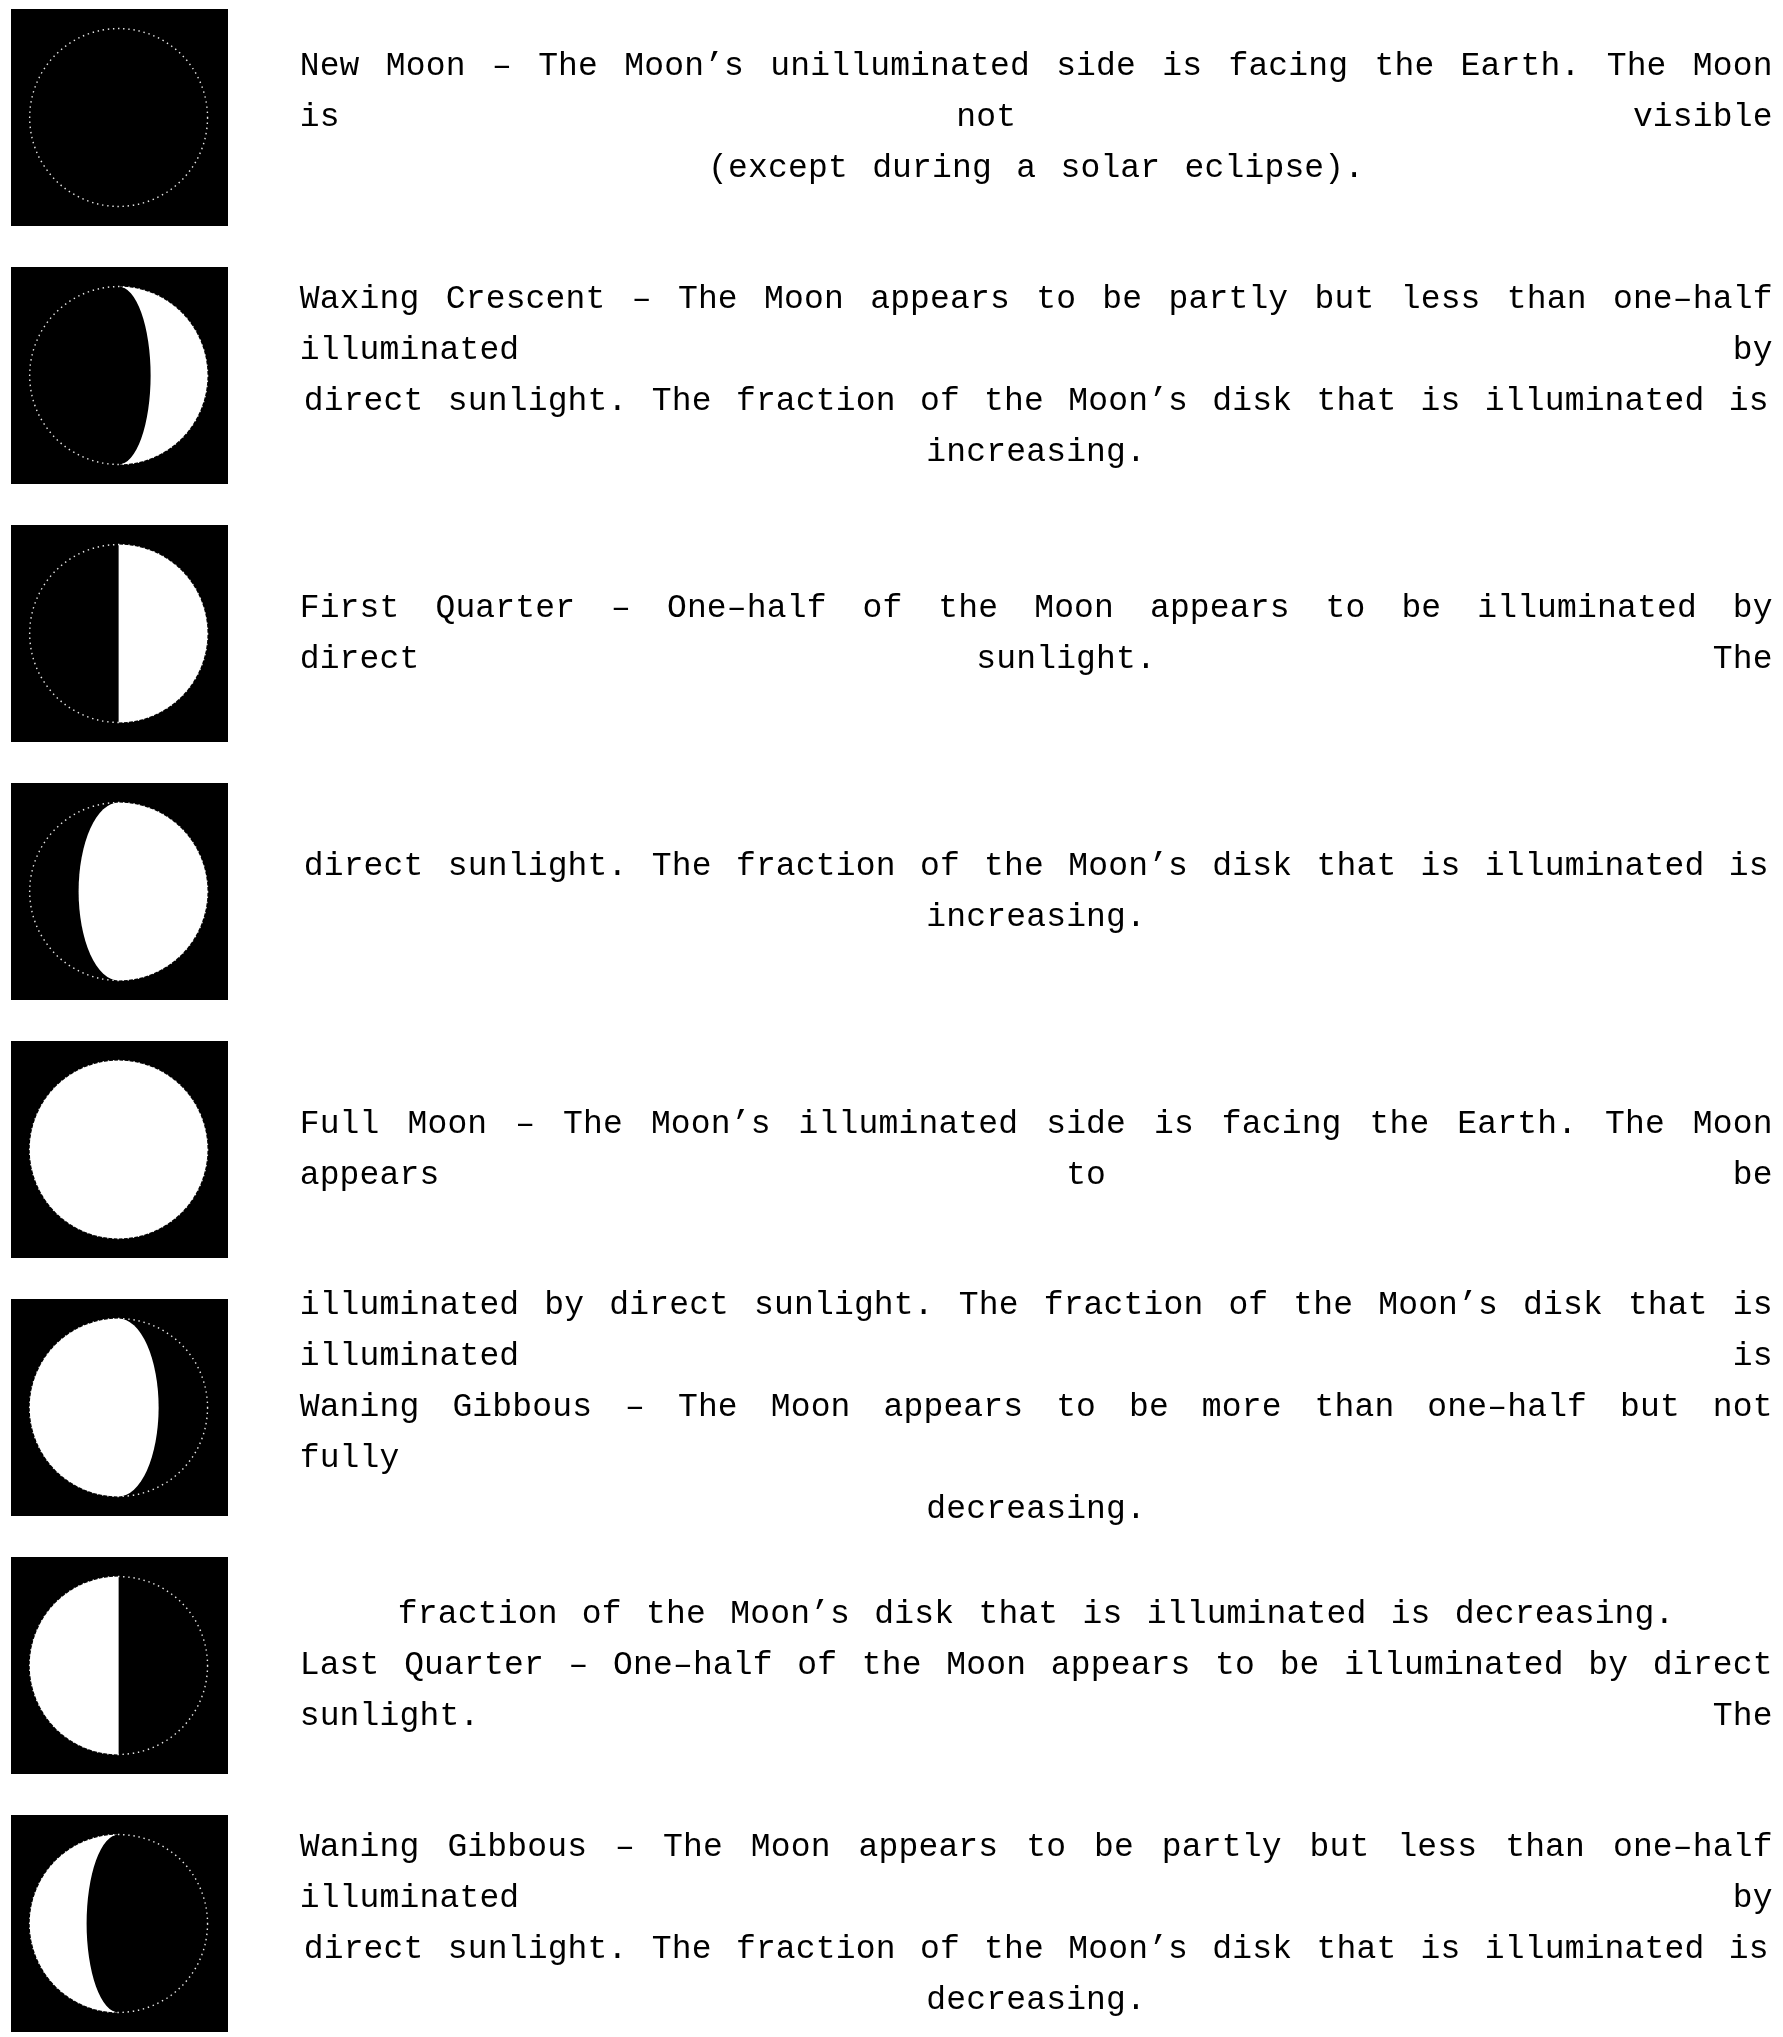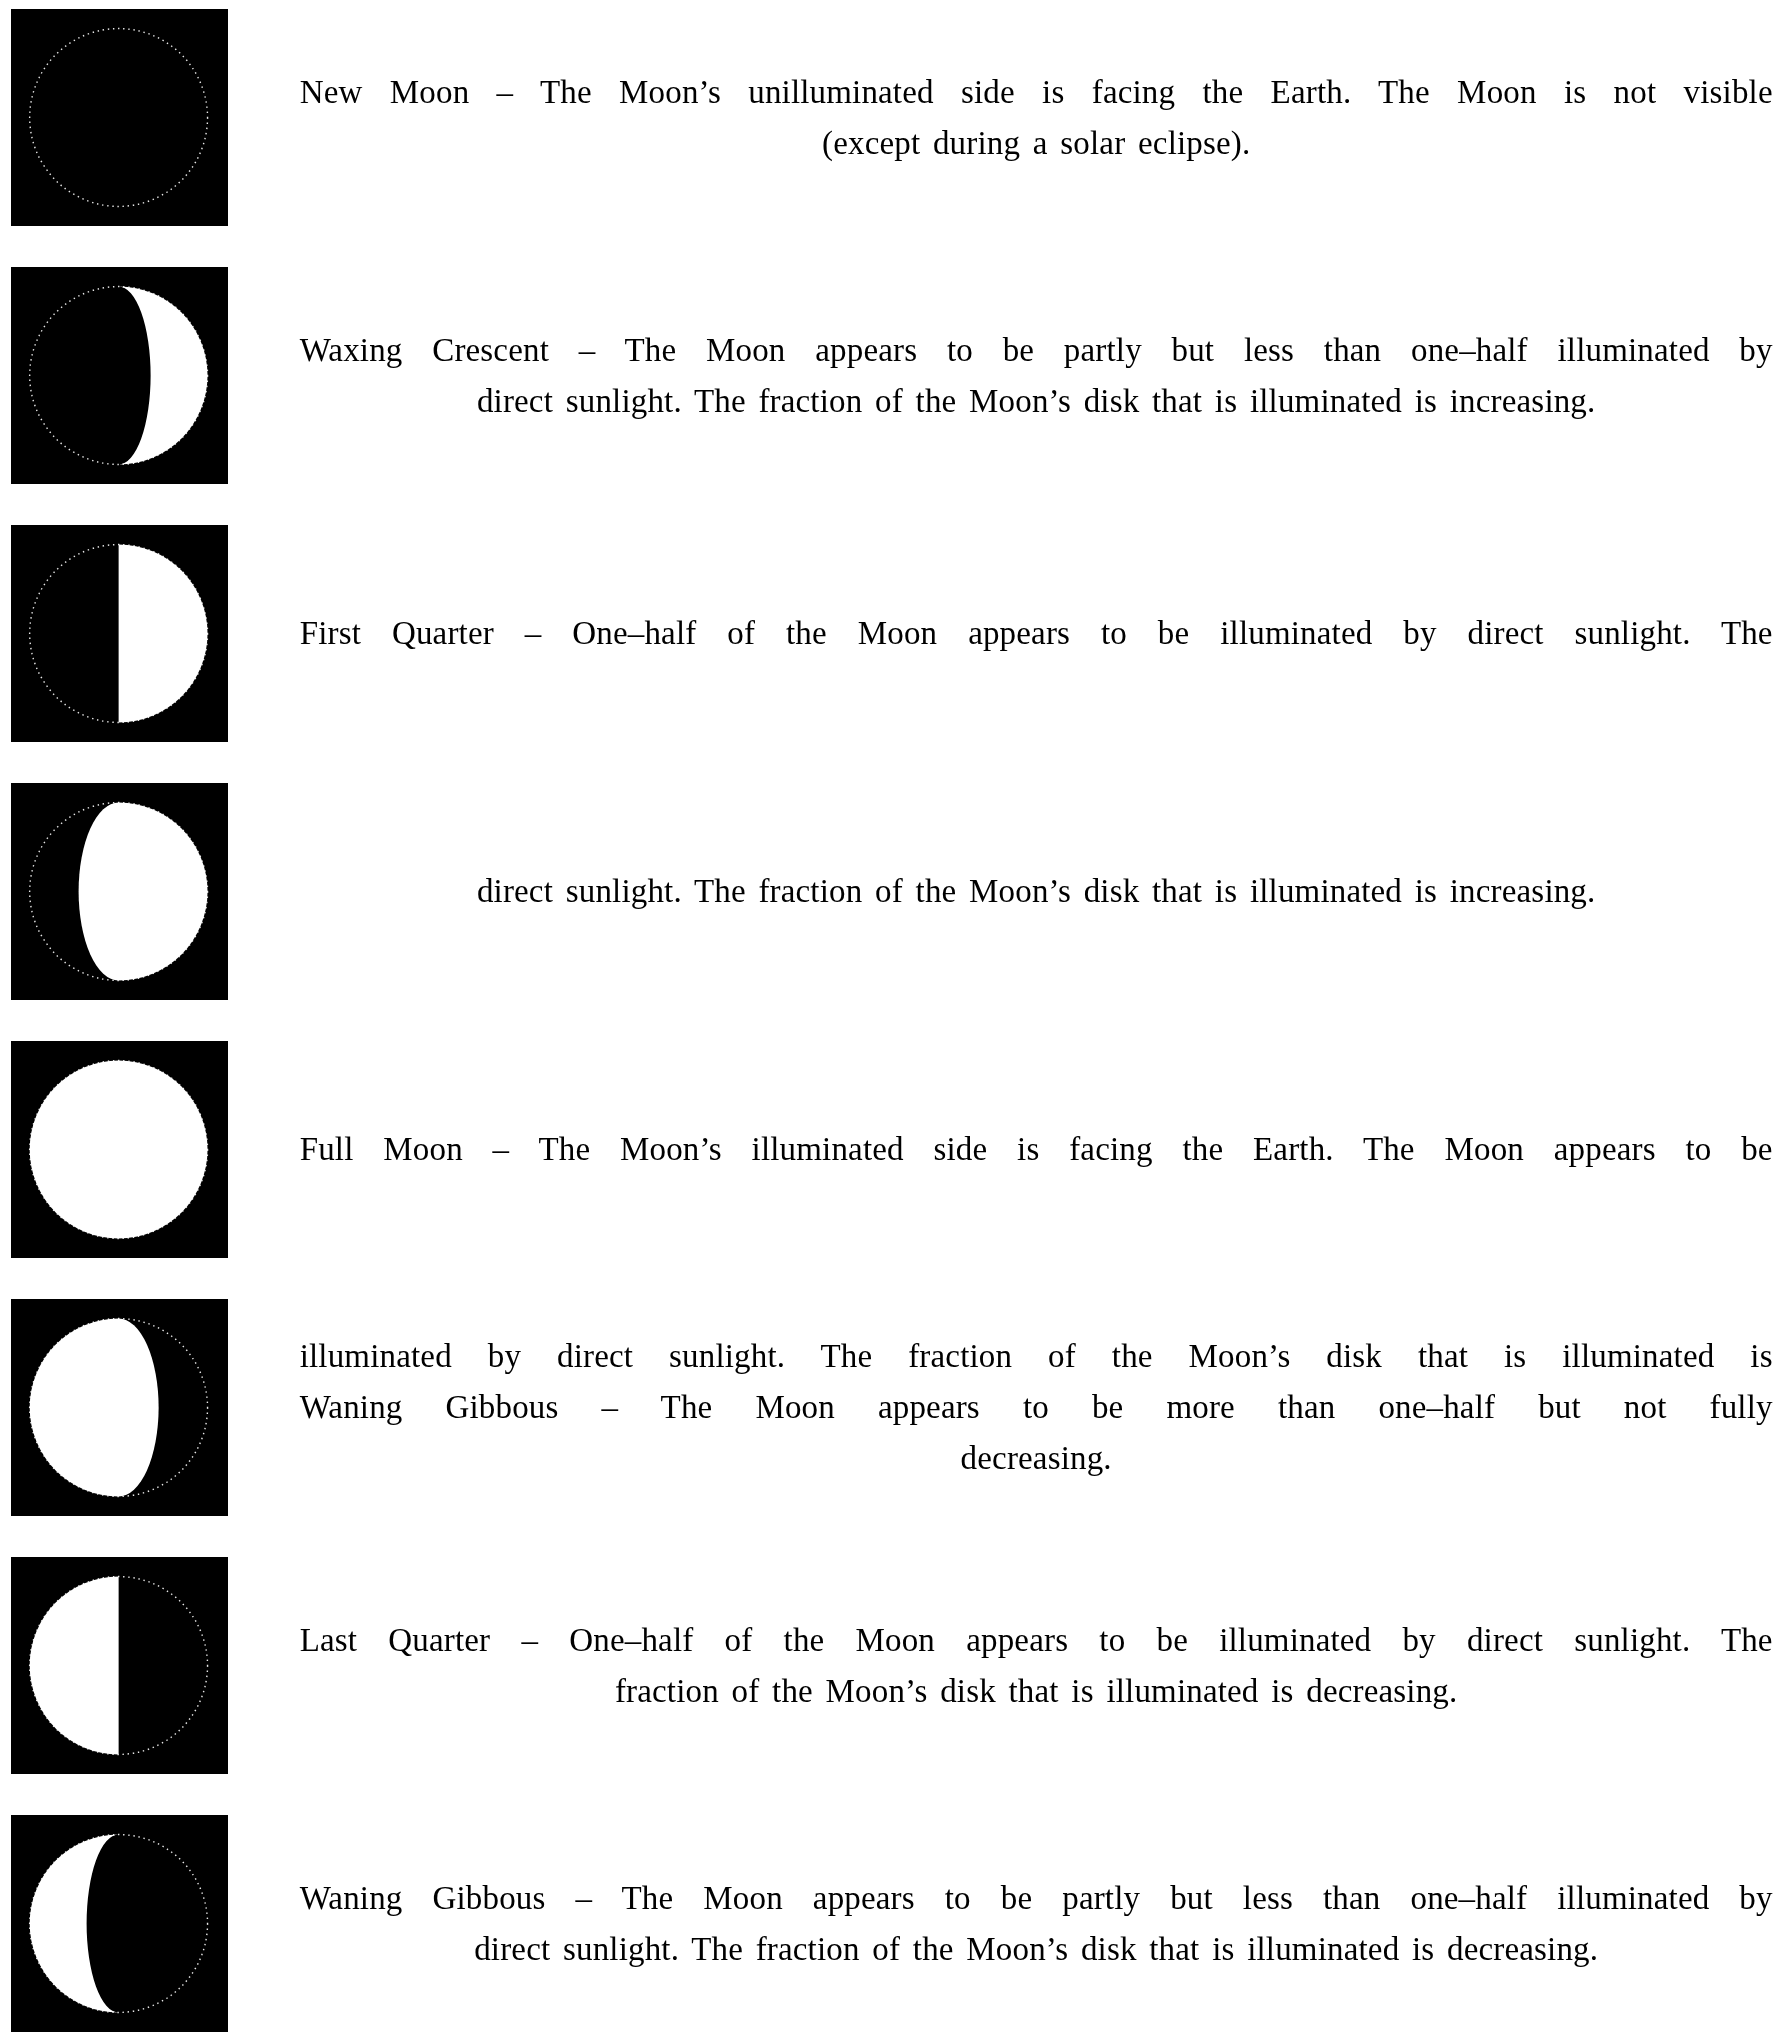--- a/index.html
+++ b/index.html
@@ -32,20 +32,21 @@
     height: 217px;
     line-height: 0;
   }
   .desc {
     margin-left: 72px;
     width: 1473px;
     font-size: 33px;
     line-height: 51px;
     word-spacing: 0.13em;
     letter-spacing: 0.005em;
+    font-family: Liberation Mono, monospace;
   }
   .desc .line {
     text-align: center;
   }
   .desc .line.jl {
     text-align: justify;
     text-align-last: justify;
   }
 </style>
 </head>
@@ -116,22 +117,22 @@
           <div class="line">decreasing.</div>
         </div>
   </section>
       <section class="row">
     <div class="moon-figure"><svg viewBox="0 0 244 244" width="217" height="217">
             <rect width="244" height="244" fill="#000000"></rect>
             <circle cx="121" cy="122" r="100" fill="none" stroke="#ffffff" stroke-width="1.6" stroke-dasharray="1.6 4.2" opacity="0.9"></circle>
             <path d="M121 22 A100 100 0 0 0 121 222 L121 22 Z" fill="#ffffff"></path>
           </svg></div>
     <div class="desc">
+          <div class="line">fraction of the Moon’s disk that is illuminated is decreasing.</div>
           <div class="line jl">Last Quarter – One–half of the Moon appears to be illuminated by direct sunlight. The</div>
-          <div class="line">fraction of the Moon’s disk that is illuminated is decreasing.</div>
         </div>
   </section>
       <section class="row">
     <div class="moon-figure"><svg viewBox="0 0 244 244" width="217" height="217">
             <rect width="244" height="244" fill="#000000"></rect>
             <circle cx="121" cy="122" r="100" fill="none" stroke="#ffffff" stroke-width="1.6" stroke-dasharray="1.6 4.2" opacity="0.9"></circle>
             <path d="M121 22 A100 100 0 0 0 121 222 A36 100 0 0 1 121 22 Z" fill="#ffffff"></path>
           </svg></div>
     <div class="desc">
           <div class="line jl">Waning Gibbous – The Moon appears to be partly but less than one–half illuminated by</div>

